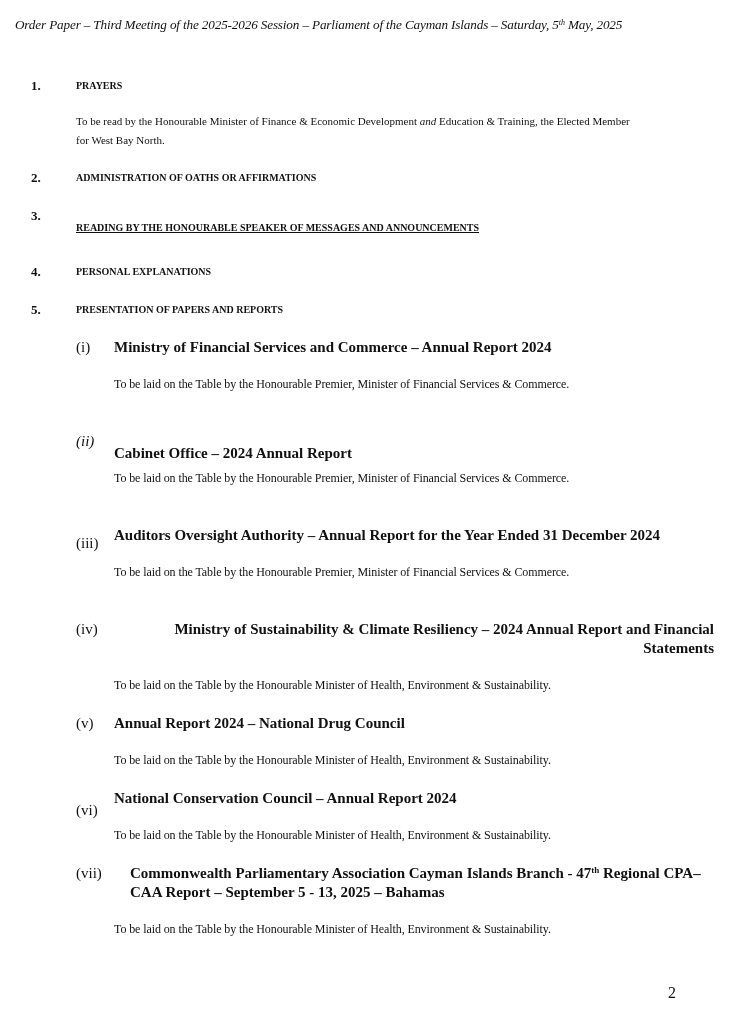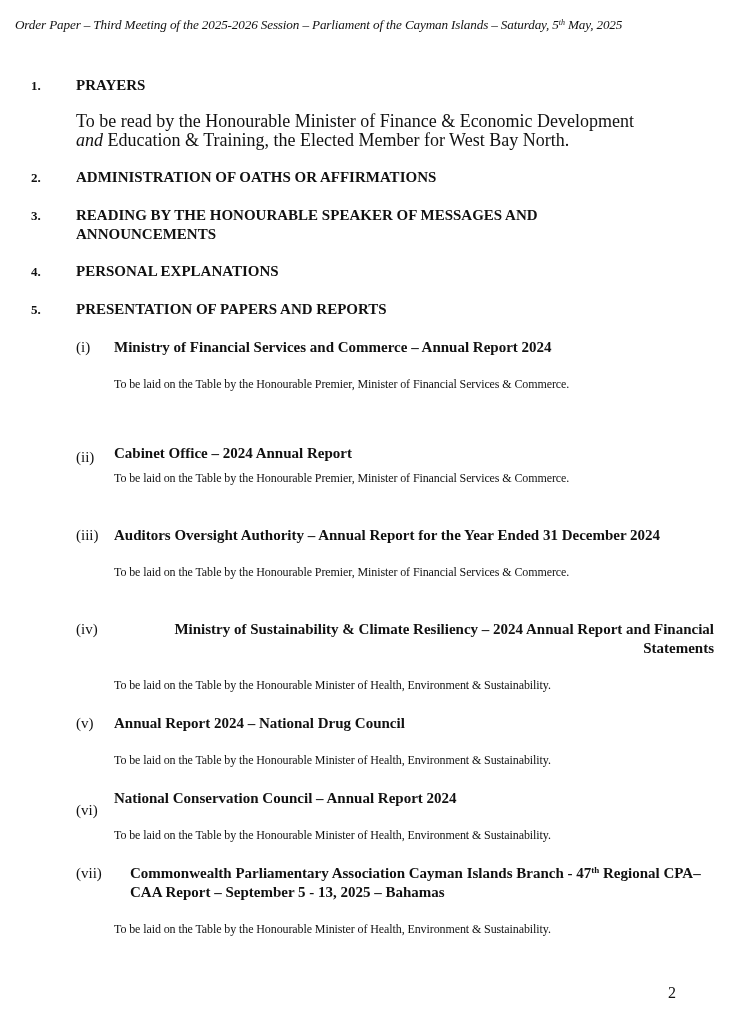--- a/index.html
+++ b/index.html
@@ -35,28 +35,28 @@
       position: absolute;
       left: 31px;
       font-weight: bold;
       font-size: 13px;
     }
     .item-title {
       position: absolute;
       left: 76px;
       width: 620px;
       font-weight: bold;
-      font-size: 15px;
+      font-size: 10px;
       line-height: 19px;
     }
     .item-body {
       position: absolute;
       left: 76px;
       width: 560px;
-      font-size: 18px;
+      font-size: 11px;
       line-height: 19px;
     }
     .sub-num {
       position: absolute;
       left: 76px;
       font-size: 15px;
       line-height: 19px;
     }
     .sub-title {
       position: absolute;
@@ -93,47 +93,47 @@
   <div class="item-body" style="top:36px;"><span>To be read by the Honourable Minister of Finance &amp; Economic Development </span><i>and</i><span> Education &amp; Training, the Elected Member for West Bay North.</span></div>
 </div>
 
 <div class="item" style="top:168px;">
   <span class="item-num" style="top:2px;">2.</span>
   <span class="item-title" style="top:0;">ADMINISTRATION OF OATHS OR AFFIRMATIONS</span>
 </div>
 
 <div class="item" style="top:206px;">
   <span class="item-num" style="top:2px;">3.</span>
-  <span class="item-title" style="top:0; width:560px;">READING BY THE HONOURABLE SPEAKER OF MESSAGES AND ANNOUNCEMENTS</span>
+  <span class="item-title" style="top:12px; width:560px;text-decoration:underline;">READING BY THE HONOURABLE SPEAKER OF MESSAGES AND ANNOUNCEMENTS</span>
 </div>
 
 <div class="item" style="top:262px;">
   <span class="item-num" style="top:2px;">4.</span>
   <span class="item-title" style="top:0;">PERSONAL EXPLANATIONS</span>
 </div>
 
 <div class="item" style="top:300px;">
   <span class="item-num" style="top:2px;">5.</span>
   <span class="item-title" style="top:0;">PRESENTATION OF PAPERS AND REPORTS</span>
 </div>
 
 <div class="item" style="top:338px;">
   <span class="sub-num" style="top:0;">(i)</span>
   <span class="sub-title" style="top:0;">Ministry of Financial Services and Commerce – Annual Report 2024</span>
   <span class="sub-body" style="top:37px; width:560px;">To be laid on the Table by the Honourable Premier, Minister of Financial Services &amp; Commerce.</span>
 </div>
 
 <div class="item" style="top:432px;">
-  <span class="sub-num" style="top:16px;">(ii)</span>
+  <span class="sub-num" style="top:0;font-style:italic;">(ii)</span>
   <span class="sub-title" style="top:12px;">Cabinet Office – 2024 Annual Report</span>
   <span class="sub-body" style="top:37px; width:560px;">To be laid on the Table by the Honourable Premier, Minister of Financial Services &amp; Commerce.</span>
 </div>
 
 <div class="item" style="top:526px;">
-  <span class="sub-num" style="top:0;">(iii)</span>
+  <span class="sub-num" style="top:8px;">(iii)</span>
   <span class="sub-title" style="top:0; white-space:nowrap;">Auditors Oversight Authority – Annual Report for the Year Ended 31 December 2024</span>
   <span class="sub-body" style="top:37px; width:560px;">To be laid on the Table by the Honourable Premier, Minister of Financial Services &amp; Commerce.</span>
 </div>
 
 <div class="item" style="top:620px;">
   <span class="sub-num" style="top:0;">(iv)</span>
   <span class="sub-title" style="top:0; width:600px;text-align:right;">Ministry of Sustainability &amp; Climate Resiliency – 2024 Annual Report and Financial Statements</span>
   <span class="sub-body" style="top:56px; white-space:nowrap;">To be laid on the Table by the Honourable Minister of Health, Environment &amp; Sustainability.</span>
 </div>
 

